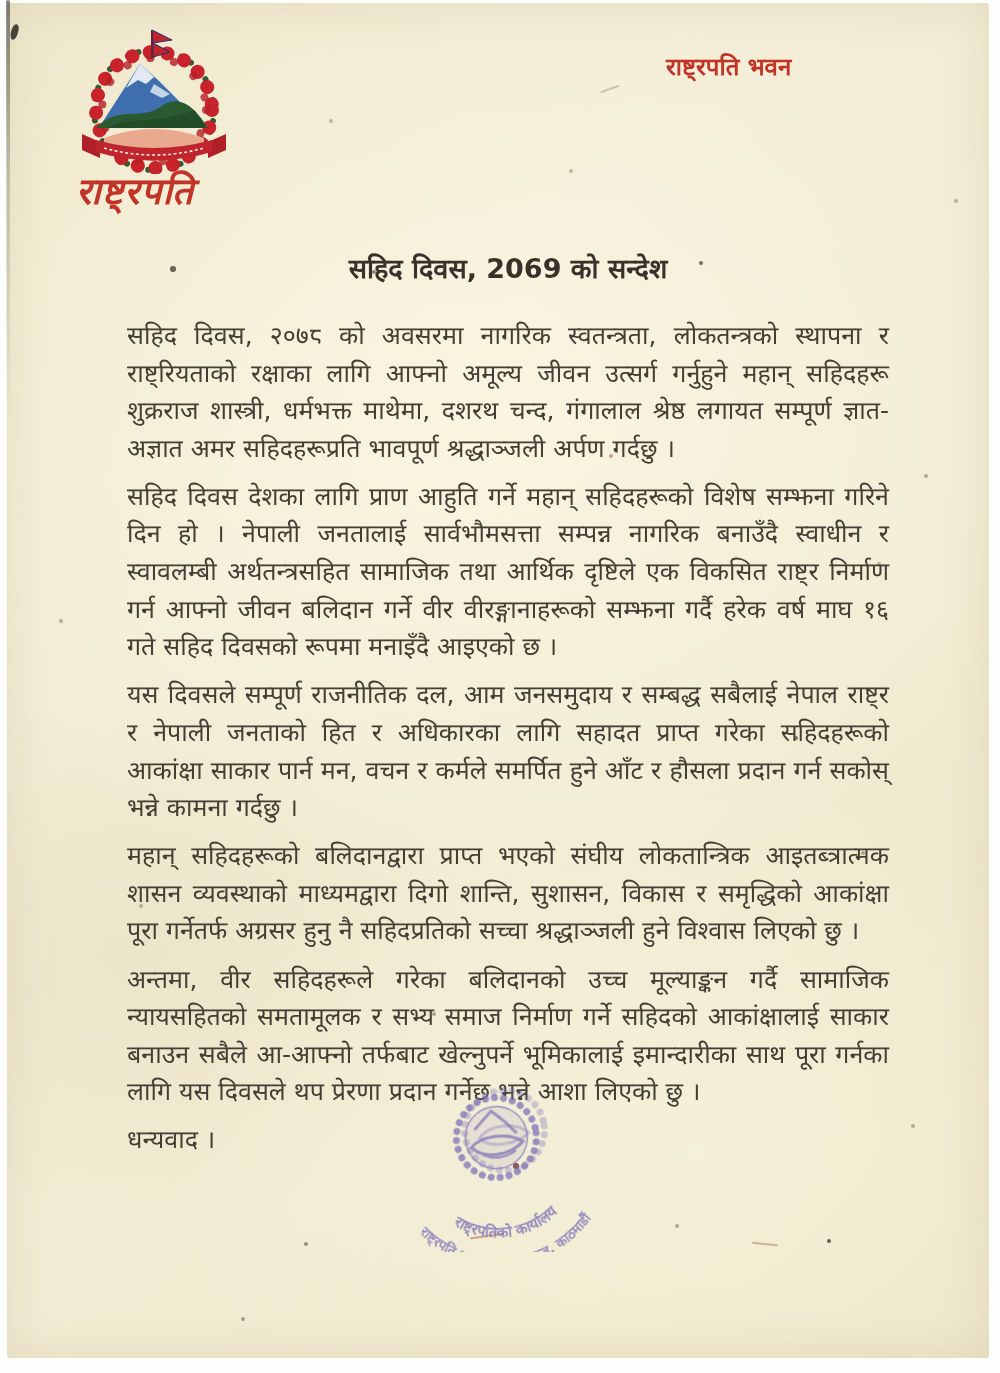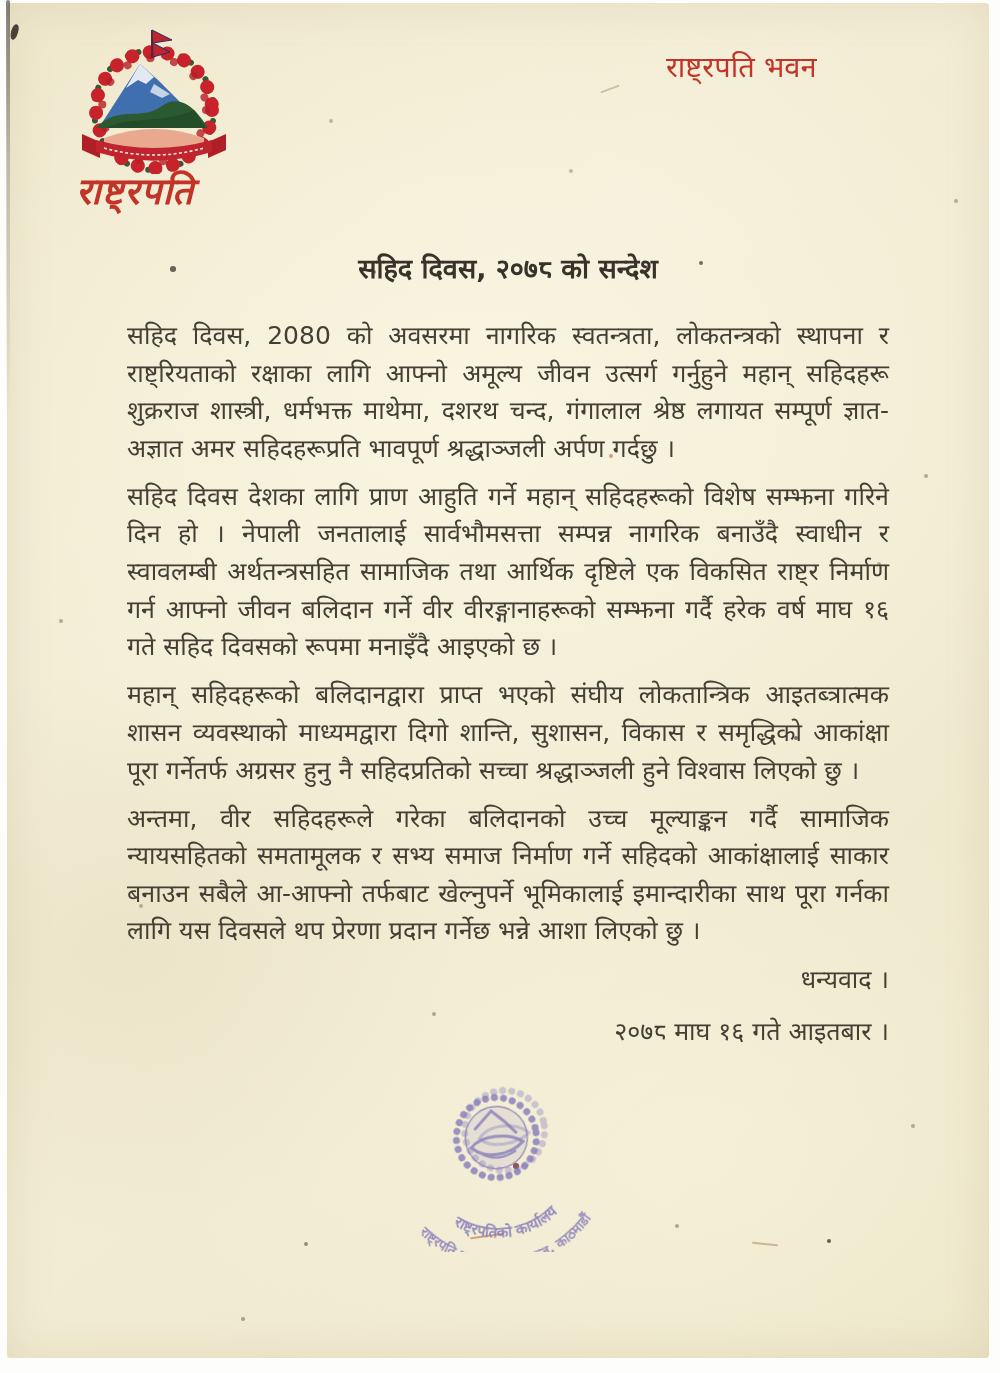--- a/index.html
+++ b/index.html
@@ -63,35 +63,35 @@
   
   .emblem{position:absolute;left:66px;top:28px;width:176px;height:146px;}
   .seal-label{
     position:absolute;left:76px;top:164px;width:220px;
     font-size:37px;font-weight:bold;color:var(--letterhead-red,#c23428);
     letter-spacing:1px;
     font-style:italic;
   }
   .addr{
     position:absolute;left:666px;top:52px;width:320px;
-    color:var(--letterhead-red,#c23428);font-weight:normal;
-    font-size:29px;line-height:31px;
+    color:var(--letterhead-red,#c23428);font-weight:bold;
+    font-size:24px;line-height:31px;
   }
   
   .content{
     position:absolute;left:127px;top:248px;width:762px;
     color:var(--body-ink,#443e34);
     font-size:25px;line-height:37.6px;
   }
   .doc-title{
     text-align:center;font-size:27px;font-weight:bold;line-height:42px;
     color:#38332a;margin:0 0 27px 0;
   }
   .content p{margin:0 0 10.5px 0;text-align:justify;}
-  .content p.closing{text-align:right;margin-top:3px;margin-bottom:15px;}
+  .content p.closing{text-align:left;margin-top:3px;margin-bottom:15px;}
   
   .stamp{position:absolute;left:388px;top:1082px;width:230px;height:170px;opacity:.9;}
 </style>
 </head>
 <body>
 
 <div class="page">
   <div class="paper"></div>
   <div class="edge-left"></div>
   <div class="corner-mark"></div>
@@ -128,27 +128,27 @@
     <path d="M30 112 Q 88 128 146 112 L 146 124 Q 88 141 30 124 Z" fill="#c0242c"></path>
     <path d="M38 120 Q 88 134 138 120" fill="none" stroke="#ffffff" stroke-width="1.6" stroke-dasharray="3 2.4" opacity=".9"></path>
   </svg>
   <div class="seal-label">राष्ट्रपति</div>
 
   <div class="addr">
     <div>राष्ट्रपति भवन</div>
   </div>
 
   <div class="content">
-    <h1 class="doc-title">सहिद दिवस, २०७८ को सन्देश</h1>
-    <p>सहिद दिवस, 2080 को अवसरमा नागरिक स्वतन्त्रता, लोकतन्त्रको स्थापना र राष्ट्रियताको रक्षाका लागि आफ्नो अमूल्य जीवन उत्सर्ग गर्नुहुने महान् सहिदहरू शुक्रराज शास्त्री, धर्मभक्त माथेमा, दशरथ चन्द, गंगालाल श्रेष्ठ लगायत सम्पूर्ण ज्ञात-अज्ञात अमर सहिदहरूप्रति भावपूर्ण श्रद्धाञ्जली अर्पण गर्दछु ।</p>
+    <h1 class="doc-title">सहिद दिवस, 2069 को सन्देश</h1>
+    <p>सहिद दिवस, २०७८ को अवसरमा नागरिक स्वतन्त्रता, लोकतन्त्रको स्थापना र राष्ट्रियताको रक्षाका लागि आफ्नो अमूल्य जीवन उत्सर्ग गर्नुहुने महान् सहिदहरू शुक्रराज शास्त्री, धर्मभक्त माथेमा, दशरथ चन्द, गंगालाल श्रेष्ठ लगायत सम्पूर्ण ज्ञात-अज्ञात अमर सहिदहरूप्रति भावपूर्ण श्रद्धाञ्जली अर्पण गर्दछु ।</p>
     <p>सहिद दिवस देशका लागि प्राण आहुति गर्ने महान् सहिदहरूको विशेष सम्झना गरिने दिन हो । नेपाली जनतालाई सार्वभौमसत्ता सम्पन्न नागरिक बनाउँदै स्वाधीन र स्वावलम्बी अर्थतन्त्रसहित सामाजिक तथा आर्थिक दृष्टिले एक विकसित राष्ट्र निर्माण गर्न आफ्नो जीवन बलिदान गर्ने वीर वीरङ्गानाहरूको सम्झना गर्दै हरेक वर्ष माघ १६ गते सहिद दिवसको रूपमा मनाइँदै आइएको छ ।</p>
+    <p>यस दिवसले सम्पूर्ण राजनीतिक दल, आम जनसमुदाय र सम्बद्ध सबैलाई नेपाल राष्ट्र र नेपाली जनताको हित र अधिकारका लागि सहादत प्राप्त गरेका सहिदहरूको आकांक्षा साकार पार्न मन, वचन र कर्मले समर्पित हुने आँट र हौसला प्रदान गर्न सकोस् भन्ने कामना गर्दछु ।</p>
     <p>महान् सहिदहरूको बलिदानद्वारा प्राप्त भएको संघीय लोकतान्त्रिक आइतब्त्रात्मक शासन व्यवस्थाको माध्यमद्वारा दिगो शान्ति, सुशासन, विकास र समृद्धिको आकांक्षा पूरा गर्नेतर्फ अग्रसर हुनु नै सहिदप्रतिको सच्चा श्रद्धाञ्जली हुने विश्वास लिएको छु ।</p>
     <p>अन्तमा, वीर सहिदहरूले गरेका बलिदानको उच्च मूल्याङ्कन गर्दै सामाजिक न्यायसहितको समतामूलक र सभ्य समाज निर्माण गर्ने सहिदको आकांक्षालाई साकार बनाउन सबैले आ-आफ्नो तर्फबाट खेल्नुपर्ने भूमिकालाई इमान्दारीका साथ पूरा गर्नका लागि यस दिवसले थप प्रेरणा प्रदान गर्नेछ भन्ने आशा लिएको छु ।</p>
     <p class="closing">धन्यवाद ।</p>
-    <p class="closing">२०७८ माघ १६ गते आइतबार ।</p>
   </div>
 
   <svg class="stamp" viewBox="0 0 230 170">
     <defs>
       <path id="arcTop" d="M 42 118 A 84 84 0 0 0 188 106"></path>
       <path id="arcBottom" d="M 16 128 A 112 112 0 0 0 214 120"></path>
       <filter id="inkblur">
           <feGaussianBlur stdDeviation="0.55"></feGaussianBlur>
         </filter>
     </defs>

